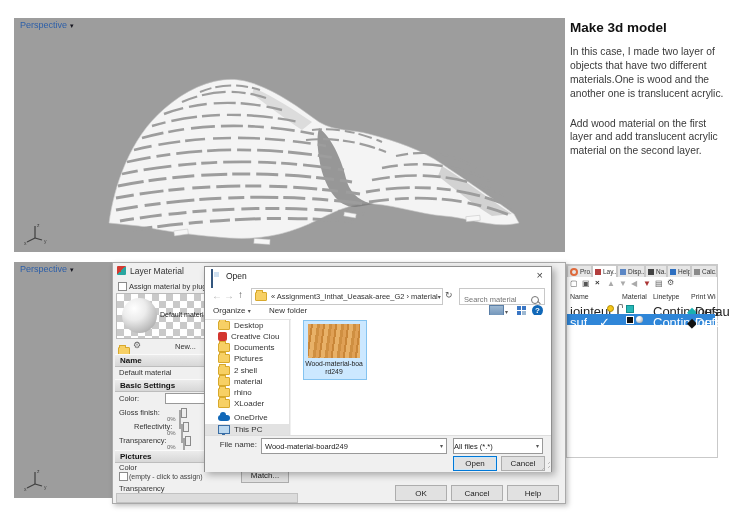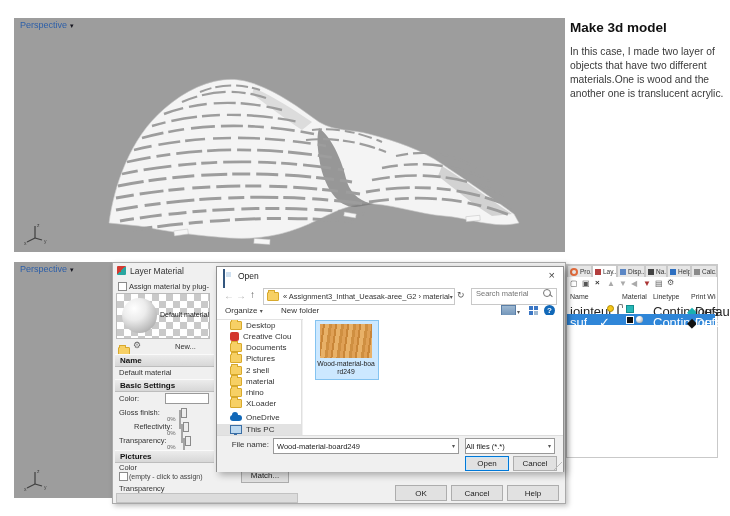--- a/index.html
+++ b/index.html
@@ -40,21 +40,21 @@
   .slider{width:32px;height:3px;background:#d6d6d6;border:1px solid #a5a5a5;position:relative}
   .slider::before{content:"";position:absolute;left:1px;top:-3px;width:4px;height:8px;
        background:#ededed;border:1px solid #8a8a8a}
   .pct{font-size:6px;color:#666}
   .swatch{background:#fff;border:1px solid #999}
   
   .odlg{background:#fff;border:1px solid #8f8f8f;box-shadow:3px 3px 7px rgba(0,0,0,.3)}
   .navg{font-size:10px;line-height:1}
   .bcrumb{background:#fff;border:1px solid #c8c8c8;display:flex;align-items:center;
           font-size:7.5px;color:#333;overflow:hidden;white-space:nowrap}
-  .searchbox{background:#fff;border:1px solid #c8c8c8;display:flex;align-items:flex-start}
+  .searchbox{background:#fff;border:1px solid #c8c8c8;display:flex;align-items:flex-end}
   .searchbox input{border:none;outline:none;flex:1;font-size:7.5px;min-width:0;
           font-family:"Liberation Sans",sans-serif;color:#444;padding:0 0 0 4px;background:transparent}
   .mag{width:6px;height:6px;border:1px solid #777;border-radius:50%;position:relative;margin-right:5px}
   .mag::before{content:"";position:absolute;left:5px;top:5px;width:4px;height:1px;
           background:#777;transform:rotate(45deg)}
   .side-item{position:absolute;left:0;width:84px;display:flex;align-items:center;gap:4px;
           font-size:8px;color:#333;padding-left:13px;height:11px}
   .cloud{width:12px;height:6px;background:#1168b8;border-radius:5px;position:relative}
   .cloud::before{content:"";position:absolute;left:2px;top:-3px;width:6px;height:6px;background:#1168b8;border-radius:50%}
   .pcicon{width:10px;height:7px;background:#bcd8ef;border:1px solid #3a6ea5;position:relative}
@@ -146,20 +146,21 @@
     </g>
     <text x="15" y="6" font-size="5" fill="#3f3f3f">z</text>
     <text x="2" y="24" font-size="5" fill="#3f3f3f">x</text>
     <text x="22" y="22" font-size="5" fill="#3f3f3f">y</text>
   </svg>
 </div>
 
 <div class="abs article" style="left:570px;top:20px;width:158px">
   <h1>Make 3d model</h1>
   <p>In this case, I made two layer of objects that have two different materials.One is wood and the another one is translucent acrylic.</p>
+  <p>Add wood material on the first layer and add translucent acrylic material on the second layer.</p>
 </div>
 
 <div class="abs vp" style="left:14px;top:262px;width:551px;height:236px;z-index:0">
   <div class="vp-label">
     <span>Perspective</span>
     <span class="car">▾</span>
   </div>
   <svg class="abs" style="left:8px;bottom:5px" width="30" height="26" viewBox="0 0 30 26">
     <g stroke="#3f3f3f" stroke-width="1.2" fill="none">
       <line x1="13" y1="17" x2="13" y2="5"></line>
@@ -268,21 +269,21 @@
   <span class="abs chk" style="left:6px;top:209px"></span>
   <span class="abs" style="left:16px;top:210px;font-size:7px;color:#444">(empty - click to assign)</span>
   <span class="abs flabel" style="left:6px;top:221px">Transparency</span>
   <div class="abs" style="left:3px;top:230px;width:180px;height:8px;background:#dcdcdc;border:1px solid #c2c2c2"></div>
   <div class="abs btn" style="left:128px;top:205px;width:46px;height:13px">Match...</div>
   <div class="abs btn" style="left:282px;top:222px;width:50px;height:14px">OK</div>
   <div class="abs btn" style="left:338px;top:222px;width:50px;height:14px">Cancel</div>
   <div class="abs btn" style="left:394px;top:222px;width:50px;height:14px">Help</div>
 </div>
 
-<div class="abs odlg" style="left:216px;top:266px;width:346px;height:204px;z-index:3">
+<div class="abs odlg" style="left:204px;top:266px;width:346px;height:204px;z-index:3">
   
   <span class="abs appic" style="left:6px;top:3px"></span>
   <span class="abs" style="left:21px;top:4px;font-size:8.5px;color:#222">Open</span>
   <span class="abs" style="right:8px;top:2px;font-size:11px;color:#444">×</span>
   
   <span class="abs navg" style="left:7px;top:24px;color:#b5b5b5">←</span>
   <span class="abs navg" style="left:19px;top:24px;color:#b5b5b5">→</span>
   <span class="abs navg" style="left:33px;top:23px;color:#555">↑</span>
   <div class="abs bcrumb" style="left:46px;top:21px;width:190px;height:15px">
     <span class="fold" style="margin:0 4px 0 3px;flex:0 0 auto"></span>

